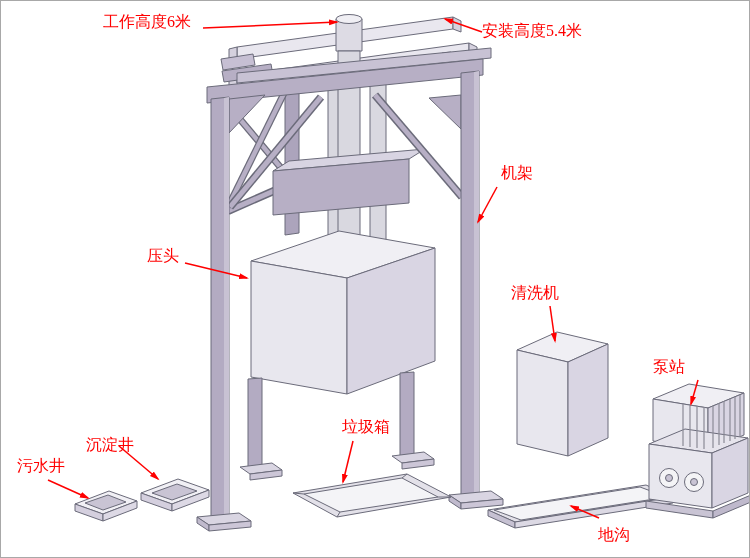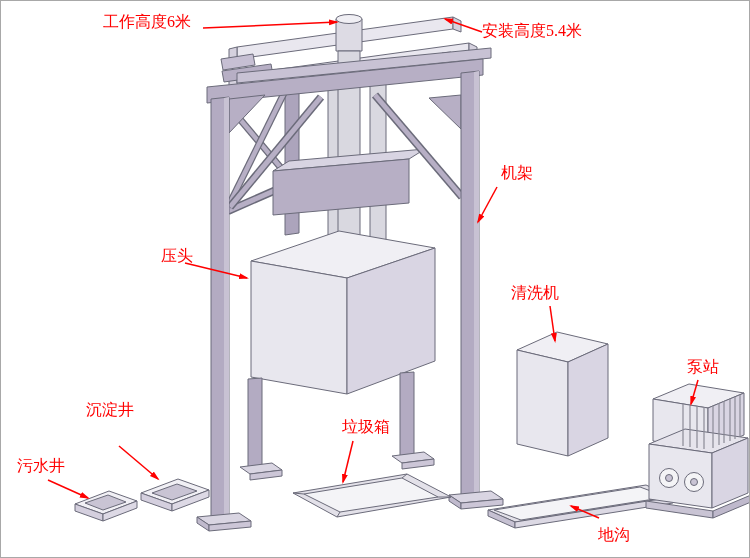--- a/index.html
+++ b/index.html
@@ -195,21 +195,21 @@
     <line x1="118" y1="445" x2="157" y2="478" marker-end="url(#ah)"></line>
     <line x1="47" y1="479" x2="87" y2="497" marker-end="url(#ah)"></line>
     <line x1="352" y1="440" x2="342" y2="481" marker-end="url(#ah)"></line>
     <line x1="598" y1="517" x2="570" y2="505" marker-end="url(#ah)"></line>
   </g>
 </svg>
 
 <div class="lbl" style="left:102px;top:12px">工作高度6米</div>
 <div class="lbl" style="left:481px;top:21px">安装高度5.4米</div>
 <div class="lbl" style="left:500px;top:163px">机架</div>
-<div class="lbl" style="left:160px;top:246px">压头</div>
+<div class="lbl" style="left:146px;top:246px">压头</div>
 <div class="lbl" style="left:510px;top:283px">清洗机</div>
-<div class="lbl" style="left:686px;top:357px">泵站</div>
-<div class="lbl" style="left:85px;top:400px">沉淀井</div>
+<div class="lbl" style="left:652px;top:357px">泵站</div>
+<div class="lbl" style="left:85px;top:435px">沉淀井</div>
 <div class="lbl" style="left:16px;top:456px">污水井</div>
 <div class="lbl" style="left:341px;top:417px">垃圾箱</div>
 <div class="lbl" style="left:597px;top:525px">地沟</div>
 
 </div>
 
 </body></html>

